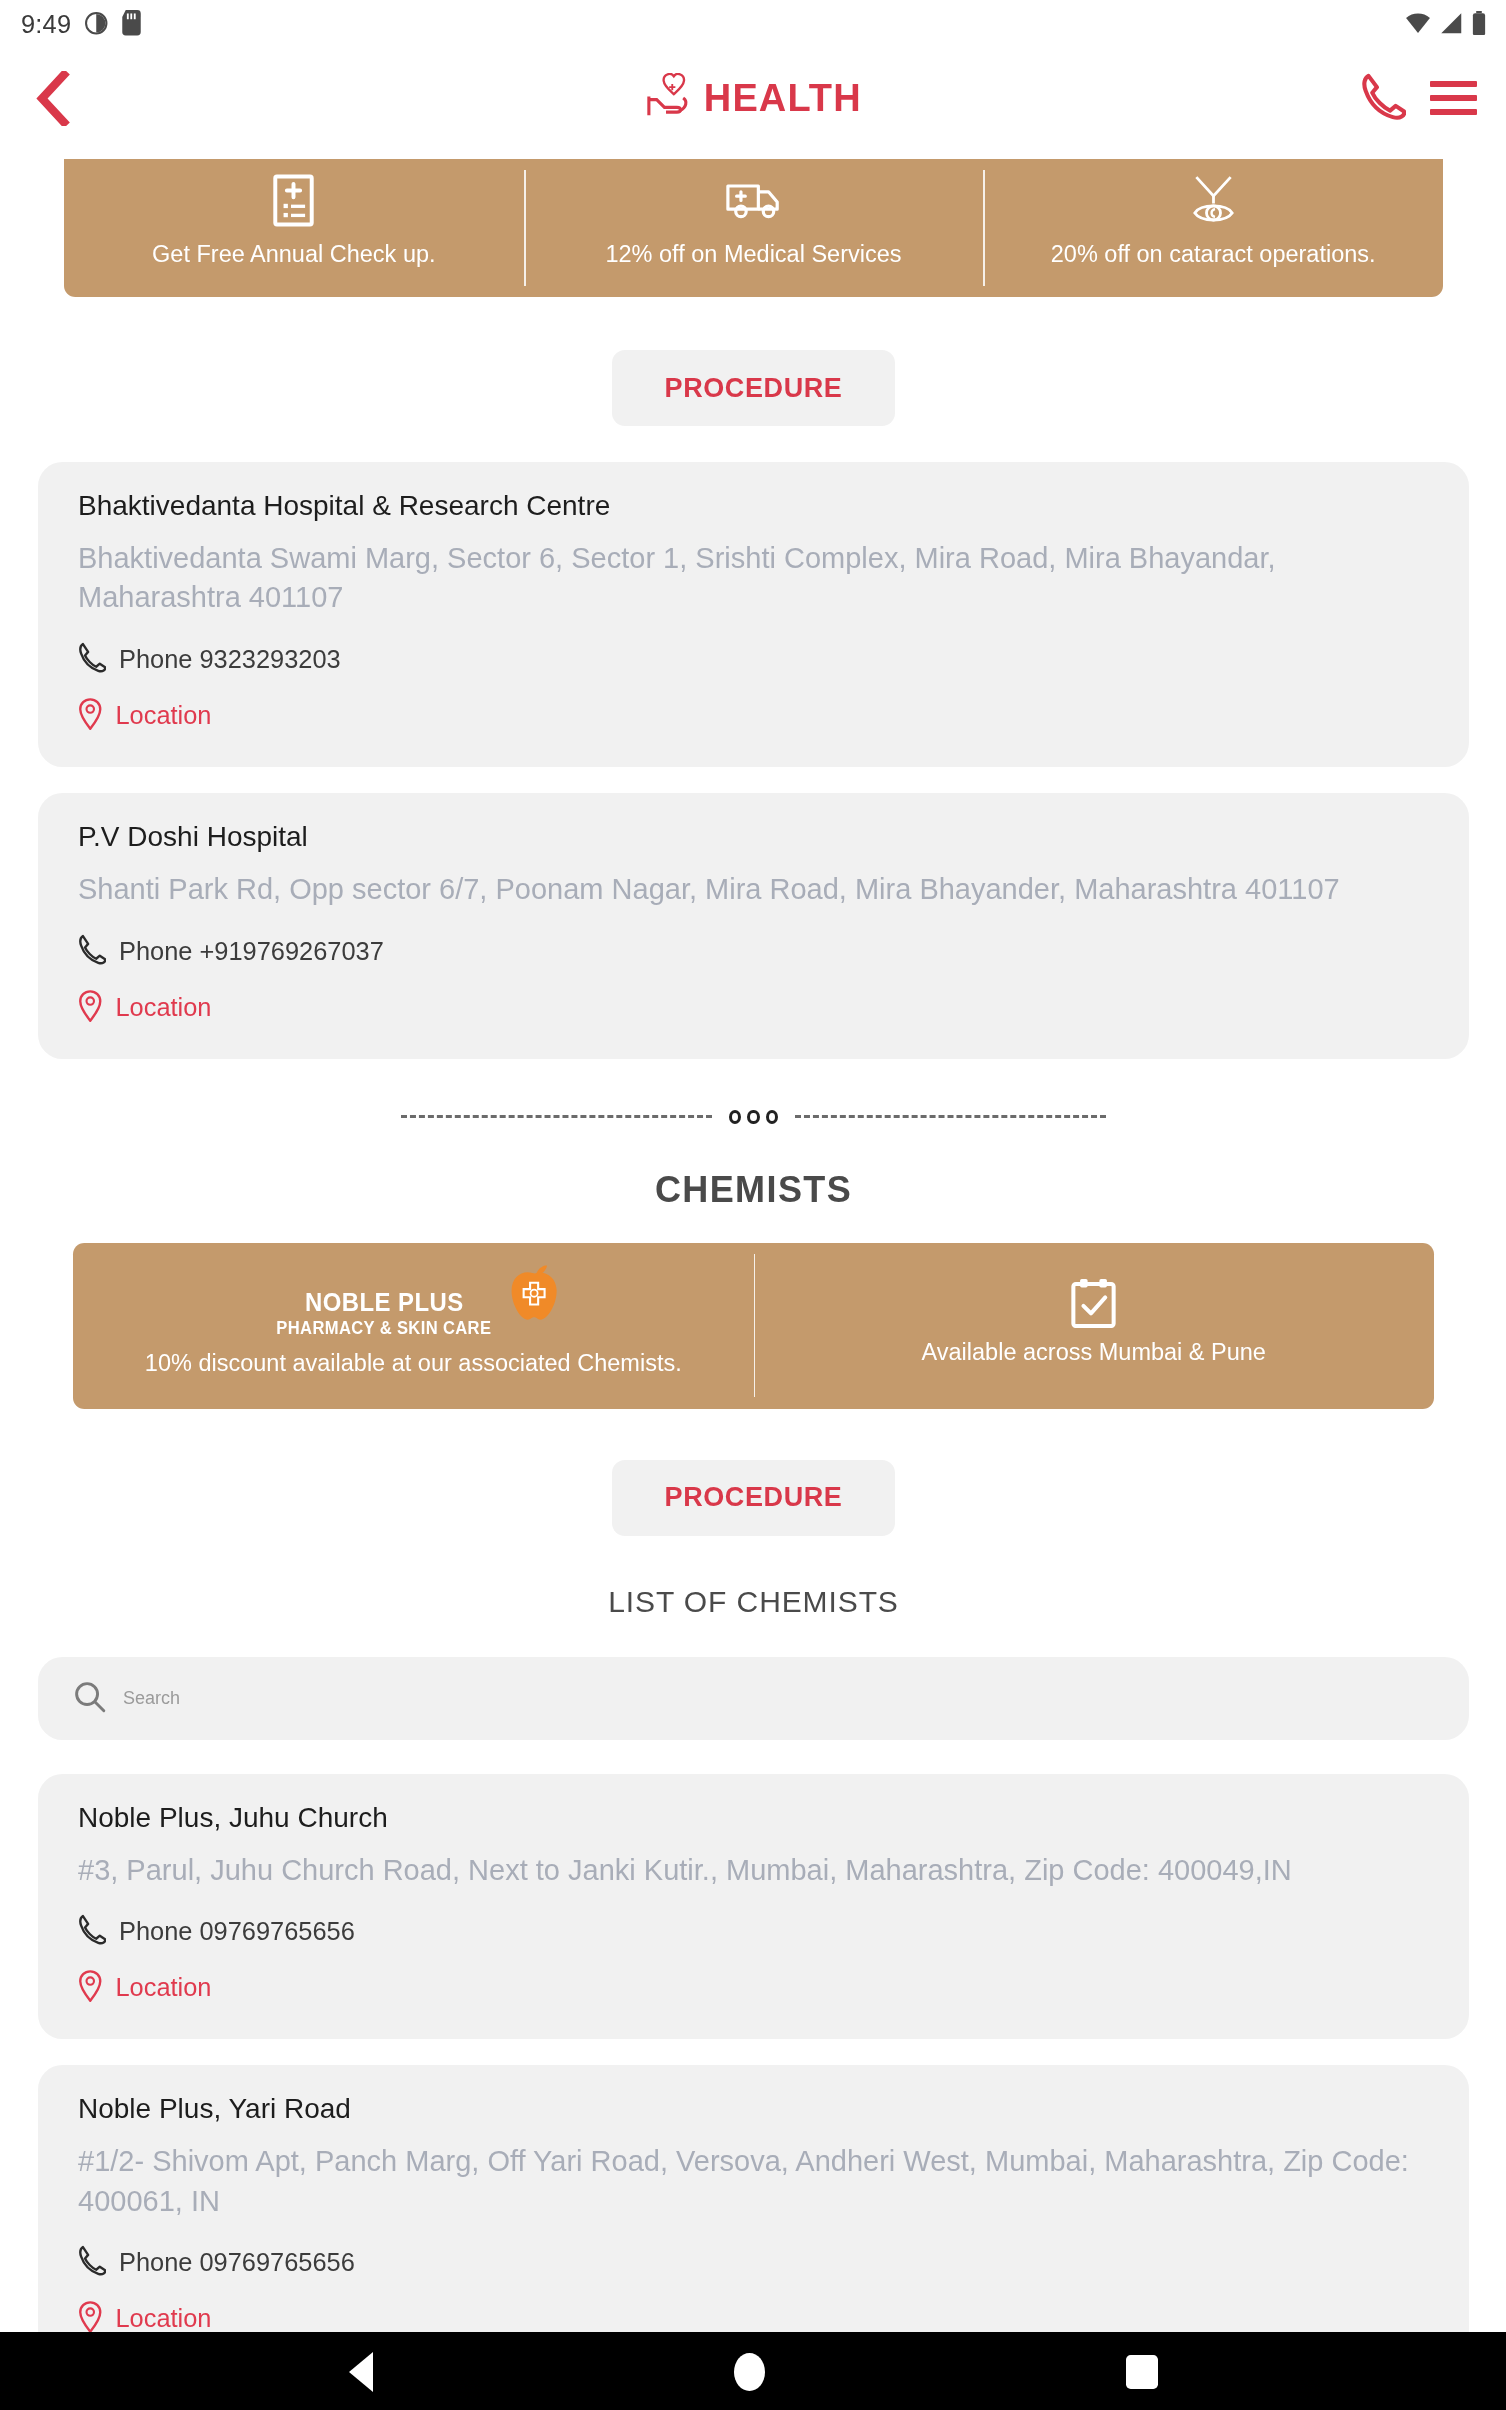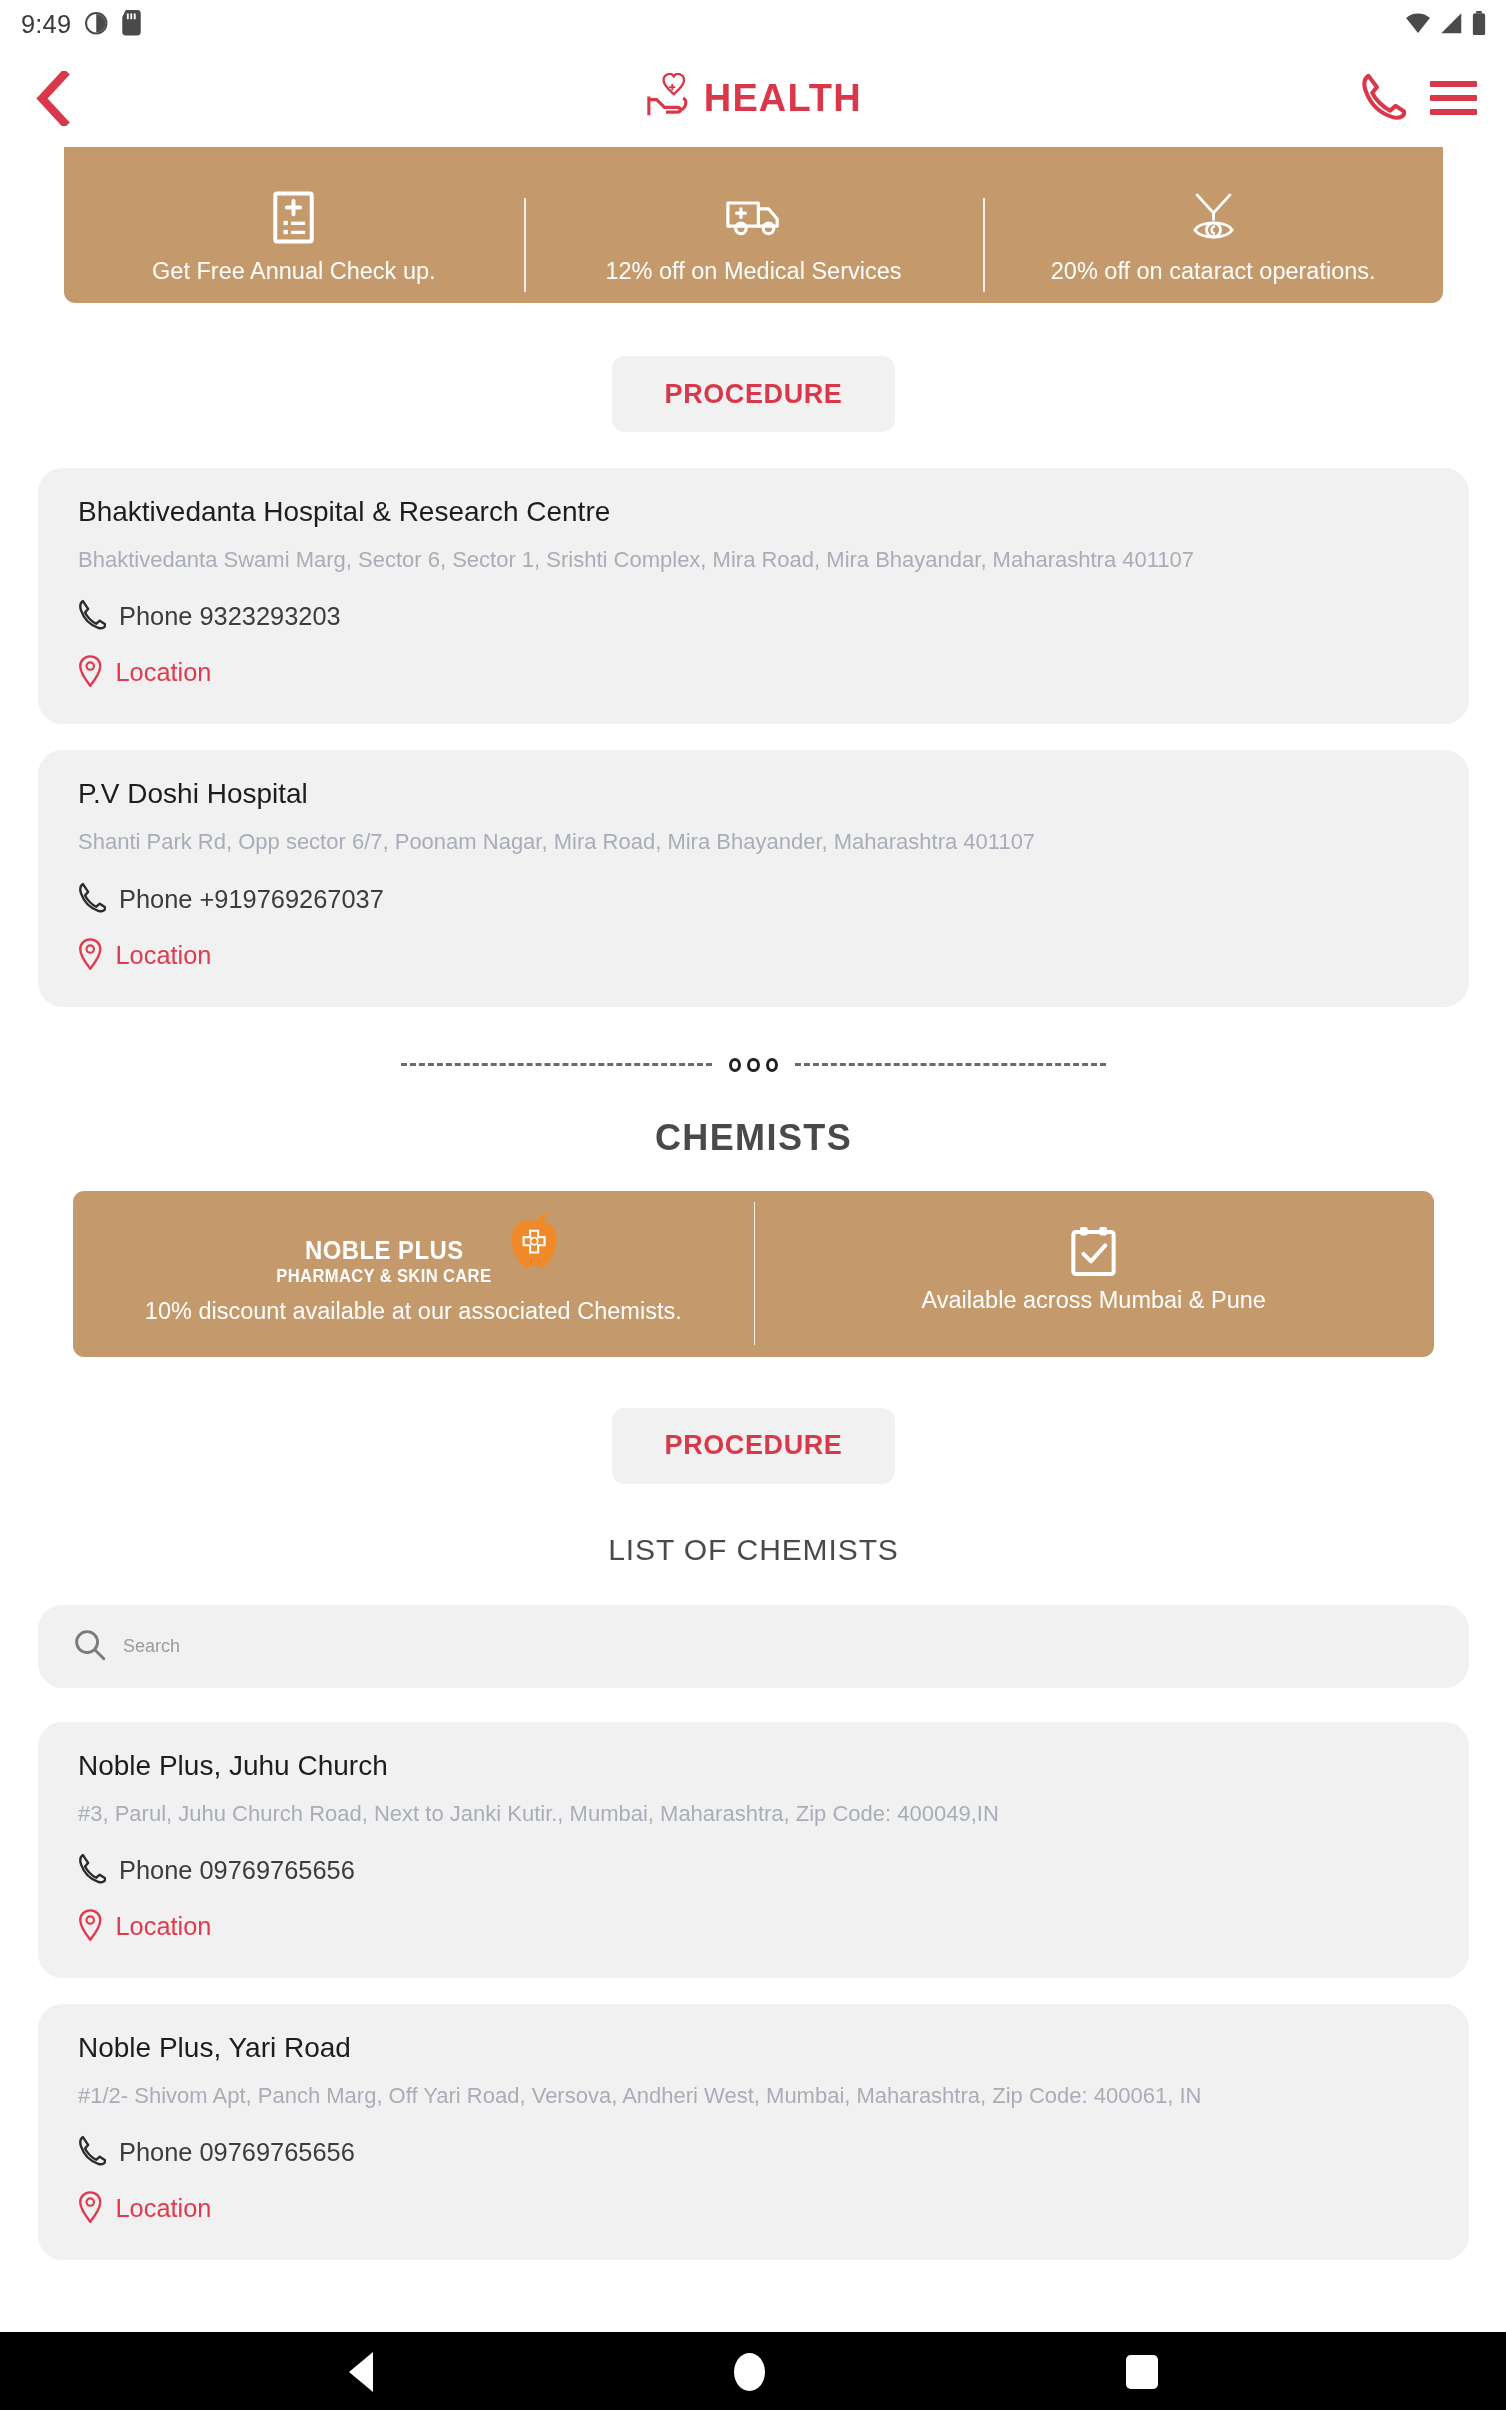--- a/index.html
+++ b/index.html
@@ -78,21 +78,21 @@
   
   .offer-banner {
     margin: 0 64px;
     background: #c49a6c;
     border-radius: 11.3px;
     display: flex;
     align-items: stretch;
     height: 151px;
     overflow: hidden;
   }
-  .offer-banner.top { margin-top: 0; border-radius: 0 0 11.3px 11.3px; height: 156px; align-items: flex-end; }
+  .offer-banner.top { margin-top: 12px; border-radius: 0 0 11.3px 11.3px; height: 138px; }
   .offer-cell {
     flex: 1;
     display: flex;
     flex-direction: column;
     align-items: center;
     justify-content: center;
     gap: 13px;
     padding: 3.8px 7.5px 17px 7.5px;
     position: relative;
   }
@@ -181,21 +181,21 @@
     border-radius: 24.5px;
     padding: 28px 40px 34px 40px;
   }
   .card-title {
     font-size: 28px;
     color: #1d1d1d;
     font-weight: 400;
     margin-bottom: 17px;
   }
   .card-address {
-    font-size: 22px;
+    font-size: 29px;
     color: #a8adb8;
     line-height: 1.35;
     margin-bottom: 24.5px;
   }
   .card-row {
     display: flex;
     align-items: center;
     gap: 13px;
     margin-bottom: 21px;
   }

